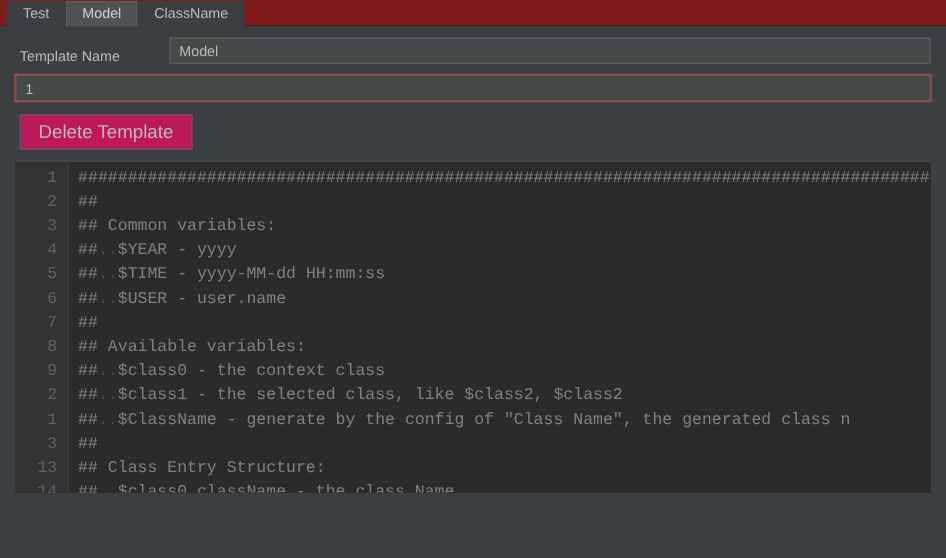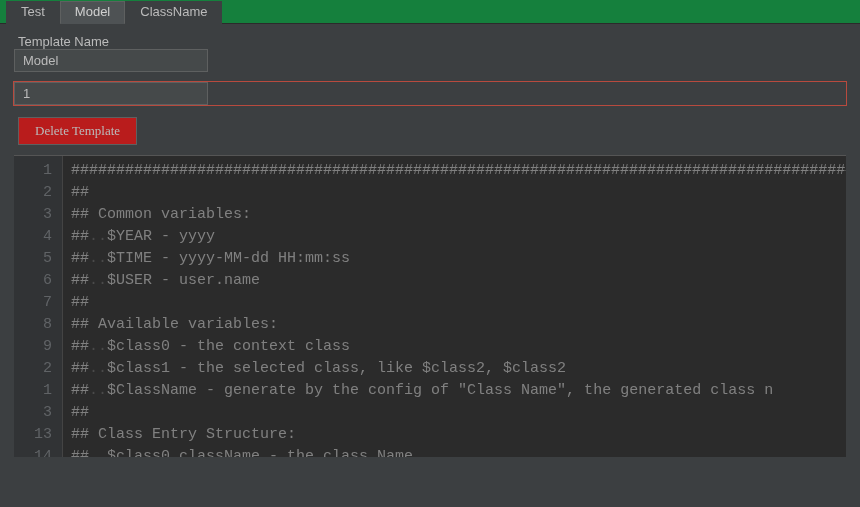--- a/index.html
+++ b/index.html
@@ -7,21 +7,21 @@
     background: #3c3f41;
     font-family: "Segoe UI", Arial, sans-serif;
     font-size: 13px;
     color: #bbbbbb;
     width: 860px;
     height: 507px;
     overflow: hidden;
   }
   .tabs {
     display: flex;
-    background: #15803d;
+    background: #7f1d1d;
     border-bottom: 1px solid #2b2b2b;
     padding-left: 6px;
     height: 24px;
     text-align: right;
   }
   .tab {
     padding: 2px 14px 2px 14px;
     color: #bbbbbb;
     cursor: pointer;
     border: 1px solid transparent;
@@ -35,23 +35,22 @@
     border: 1px solid #5e6060;
     border-bottom: 1px solid #4e5254;
     color: #d0d0d0;
   }
   .panel {
     background: #3c3f41;
     padding: 10px 14px 0 14px;
   }
   .form-row {
     display: flex;
-    align-items: flex-start;
+    align-items: flex-end;
     margin-bottom: 10px;
-    flex-direction: column;
   }
   .form-row.hl {
     outline: 1px solid #b84a3e;
   }
   .form-label {
     width: 140px;
     color: #bbbbbb;
     padding-left: 4px;
   }
   .form-input {
@@ -59,27 +58,27 @@
     background: #45494a;
     border: 1px solid #5e6060;
     color: #bbbbbb;
     padding: 3px 8px;
     font-family: inherit;
     font-size: 13px;
     outline: none;
     height: 24px;
   }
   .btn {
-    background: #b91c1c;
+    background: #be185d;
     border: 1px solid #5e6060;
     color: #bbbbbb;
     padding: 5px 16px;
     cursor: pointer;
-    font-family: Liberation Serif, serif;
-    font-size: 13px;
+    font-family: Liberation Sans, sans-serif;
+    font-size: 17px;
     margin: 2px 0 10px 4px;
   }
   .editor {
     display: flex;
     border-top: 1px solid #555;
     height: 302px;
     overflow: hidden;
     background: #2b2b2b;
   }
   .gutter {

